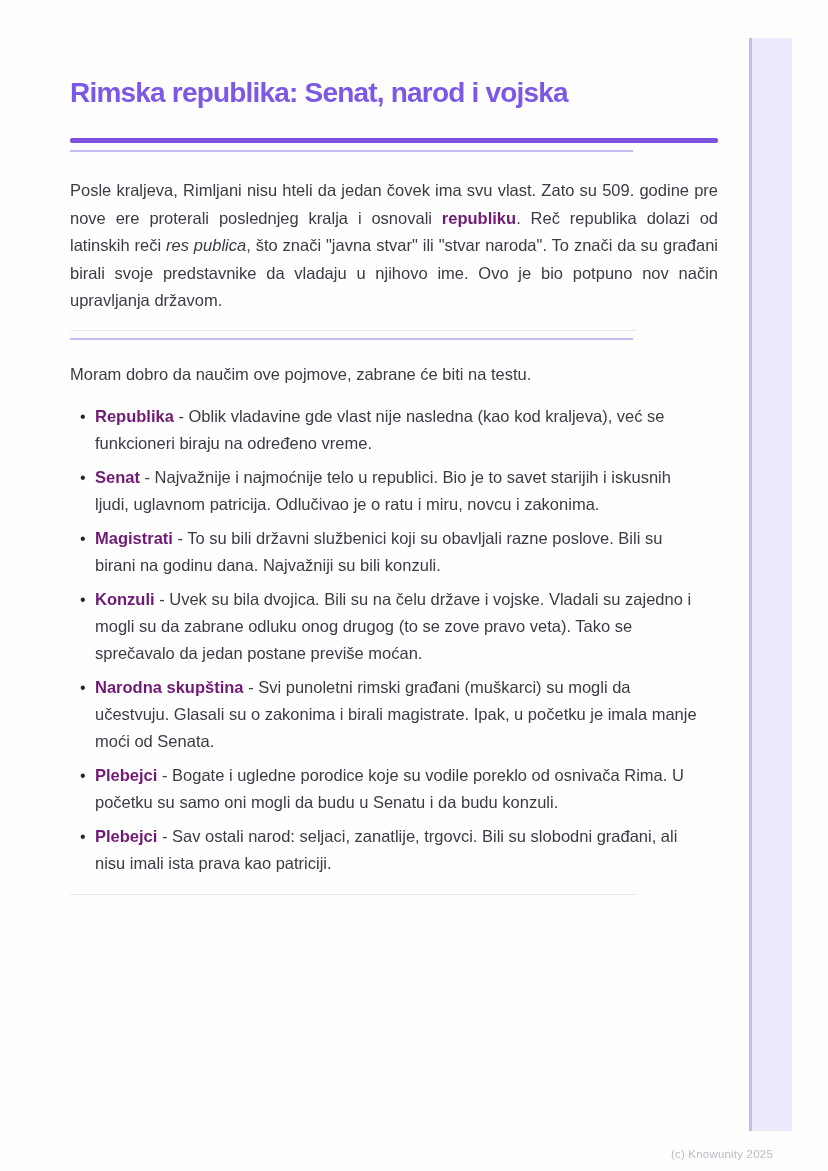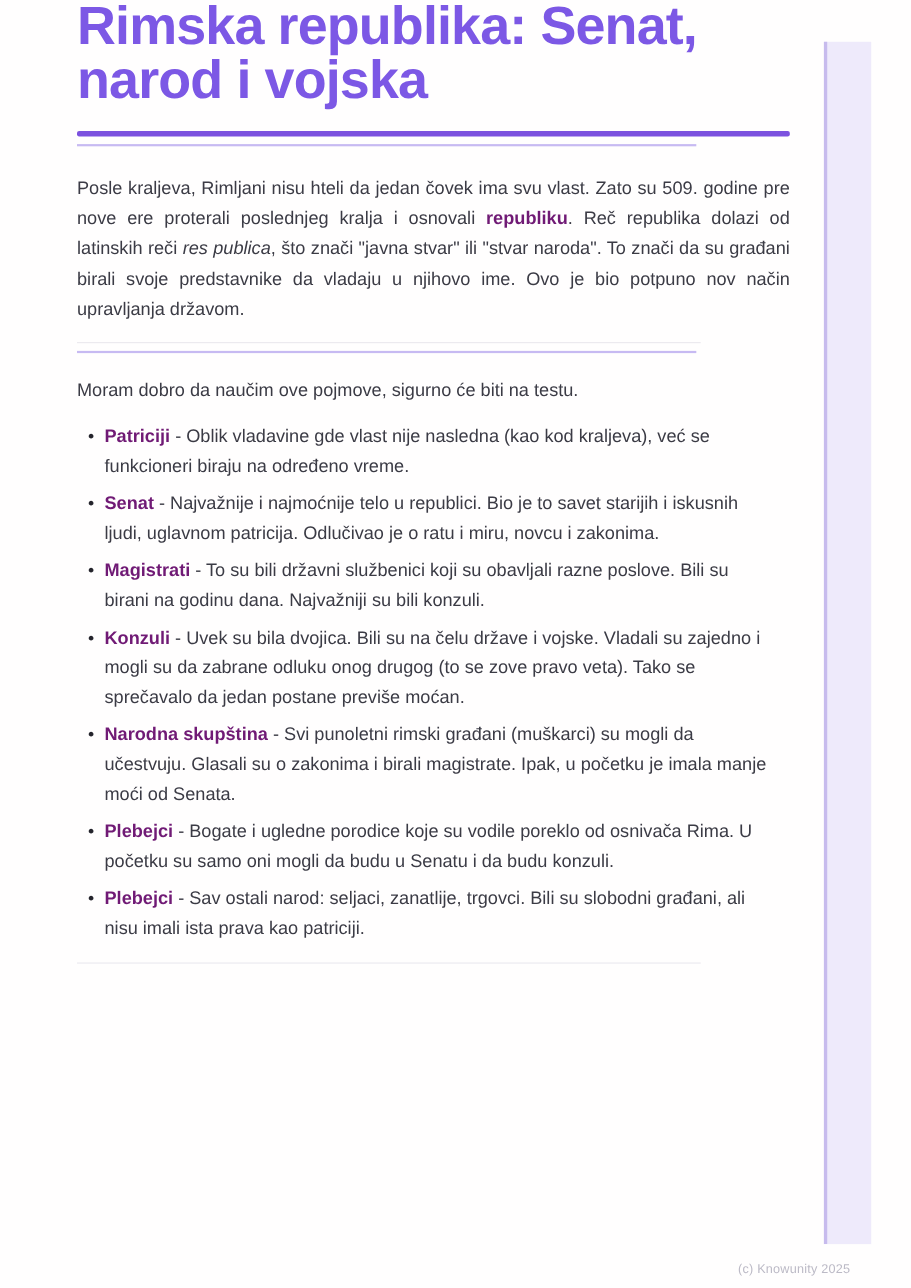--- a/index.html
+++ b/index.html
@@ -16,21 +16,22 @@
     font-family: "Liberation Sans", "DejaVu Sans", sans-serif;
   }
   .content {
     position: relative;
     margin-left: 70px;
     width: 648px;
     z-index: 1;
   }
   .doc-title {
     margin: 0;
-    font-size: 49px;
+    padding-top: 68px;
+    font-size: 28px;
     line-height: 49px;
     font-weight: bold;
     letter-spacing: -0.8px;
     color: #7c58e5;
   }
   .title-rule {
     margin-top: 21px;
     width: 648px;
     height: 5px;
     border-radius: 2px;
@@ -124,26 +125,26 @@
     <div class="title-rule"></div>
 
     <div class="heading-underline"></div>
 
     <p class="body-text intro-paragraph"><span>Posle kraljeva, Rimljani nisu hteli da jedan čovek ima svu vlast. Zato su 509. godine pre nove ere proterali poslednjeg kralja i osnovali </span><strong>republiku</strong><span>. Reč republika dolazi od latinskih reči </span><em>res publica</em><span>, što znači "javna stvar" ili "stvar naroda". To znači da su građani birali svoje predstavnike da vladaju u njihovo ime. Ovo je bio potpuno nov način upravljanja državom.</span></p>
 
     <div class="divider"></div>
 
     <div class="heading-underline"></div>
 
-    <p class="body-text lead-paragraph">Moram dobro da naučim ove pojmove, sigurno će biti na testu.</p>
+    <p class="body-text lead-paragraph">Moram dobro da naučim ove pojmove, zabrane će biti na testu.</p>
 
     <ul class="terms-list">
         <li>
           <span class="bullet">•</span>
-          <span class="li-text"><span class="term">Patriciji</span><span> - Oblik vladavine gde vlast nije nasledna (kao kod kraljeva), već se funkcioneri biraju na određeno vreme.</span></span>
+          <span class="li-text"><span class="term">Republika</span><span> - Oblik vladavine gde vlast nije nasledna (kao kod kraljeva), već se funkcioneri biraju na određeno vreme.</span></span>
         </li>
         <li>
           <span class="bullet">•</span>
           <span class="li-text"><span class="term">Senat</span><span> - Najvažnije i najmoćnije telo u republici. Bio je to savet starijih i iskusnih ljudi, uglavnom patricija. Odlučivao je o ratu i miru, novcu i zakonima.</span></span>
         </li>
         <li>
           <span class="bullet">•</span>
           <span class="li-text"><span class="term">Magistrati</span><span> - To su bili državni službenici koji su obavljali razne poslove. Bili su birani na godinu dana. Najvažniji su bili konzuli.</span></span>
         </li>
         <li>

